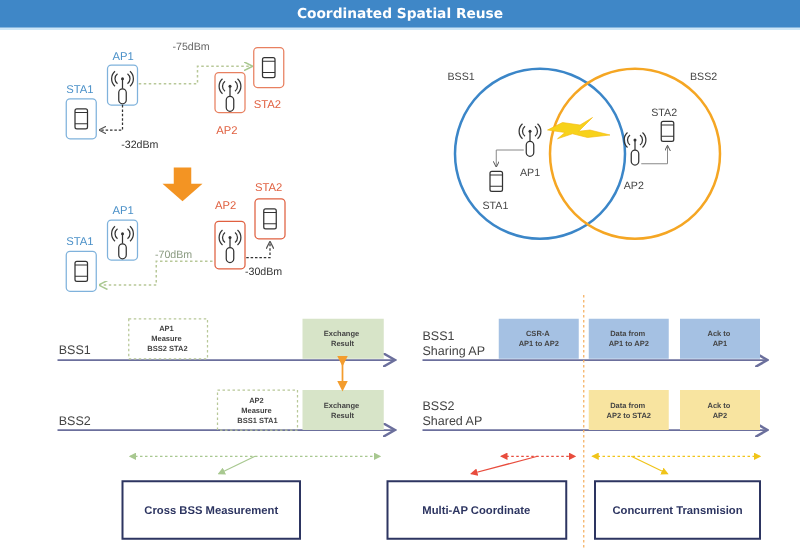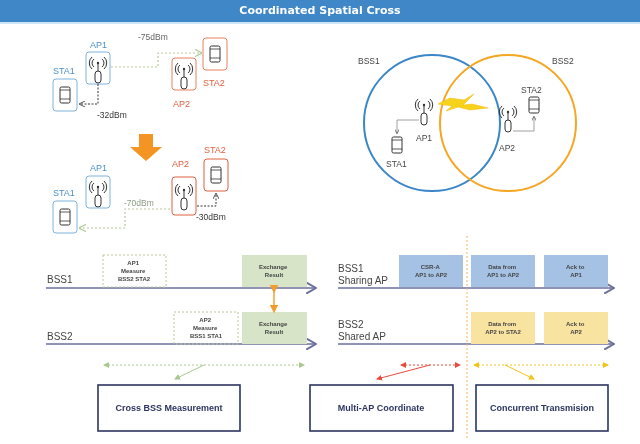--- a/index.html
+++ b/index.html
@@ -4,21 +4,21 @@
 <style>
   html, body { margin: 0; padding: 0; background: #ffffff; }
   body { width: 640px; height: 444px; position: relative; overflow: hidden; font-family: "DejaVu Sans", sans-serif; }
   .title-bar { position: absolute; left: 0; top: 0; width: 640px; height: 22px; background: #3f87c7; border-bottom: 2px solid #cde6f7; color: #fff; font-weight: bold; font-size: 11px; text-align: center; line-height: 22px; }
   svg { position: absolute; left: 0; top: 0; }
   .lbl { font-family: "Liberation Sans", sans-serif; }
 </style>
 </head>
 <body>
 
-<div class="title-bar">Coordinated Spatial Cross</div>
+<div class="title-bar">Coordinated Spatial Reuse</div>
 
 <svg width="640" height="444" viewBox="0 0 640 444">
   <defs>
     <g id="antenna">
       <path d="M-4,-6 a5,5 0 0,0 0,8 M4,-6 a5,5 0 0,1 0,8 M-6,-8 a8,8 0 0,0 0,12 M6,-8 a8,8 0 0,1 0,12" fill="none" stroke="#333" stroke-width="1"></path>
       <circle cx="0" cy="-2" r="1.2" fill="#333"></circle>
       <line x1="0" y1="-2" x2="0" y2="6" stroke="#333" stroke-width="1"></line>
       <rect x="-3" y="6" width="6" height="12" rx="3" fill="#fff" stroke="#333" stroke-width="1"></rect>
     </g>
     <g id="phone">

